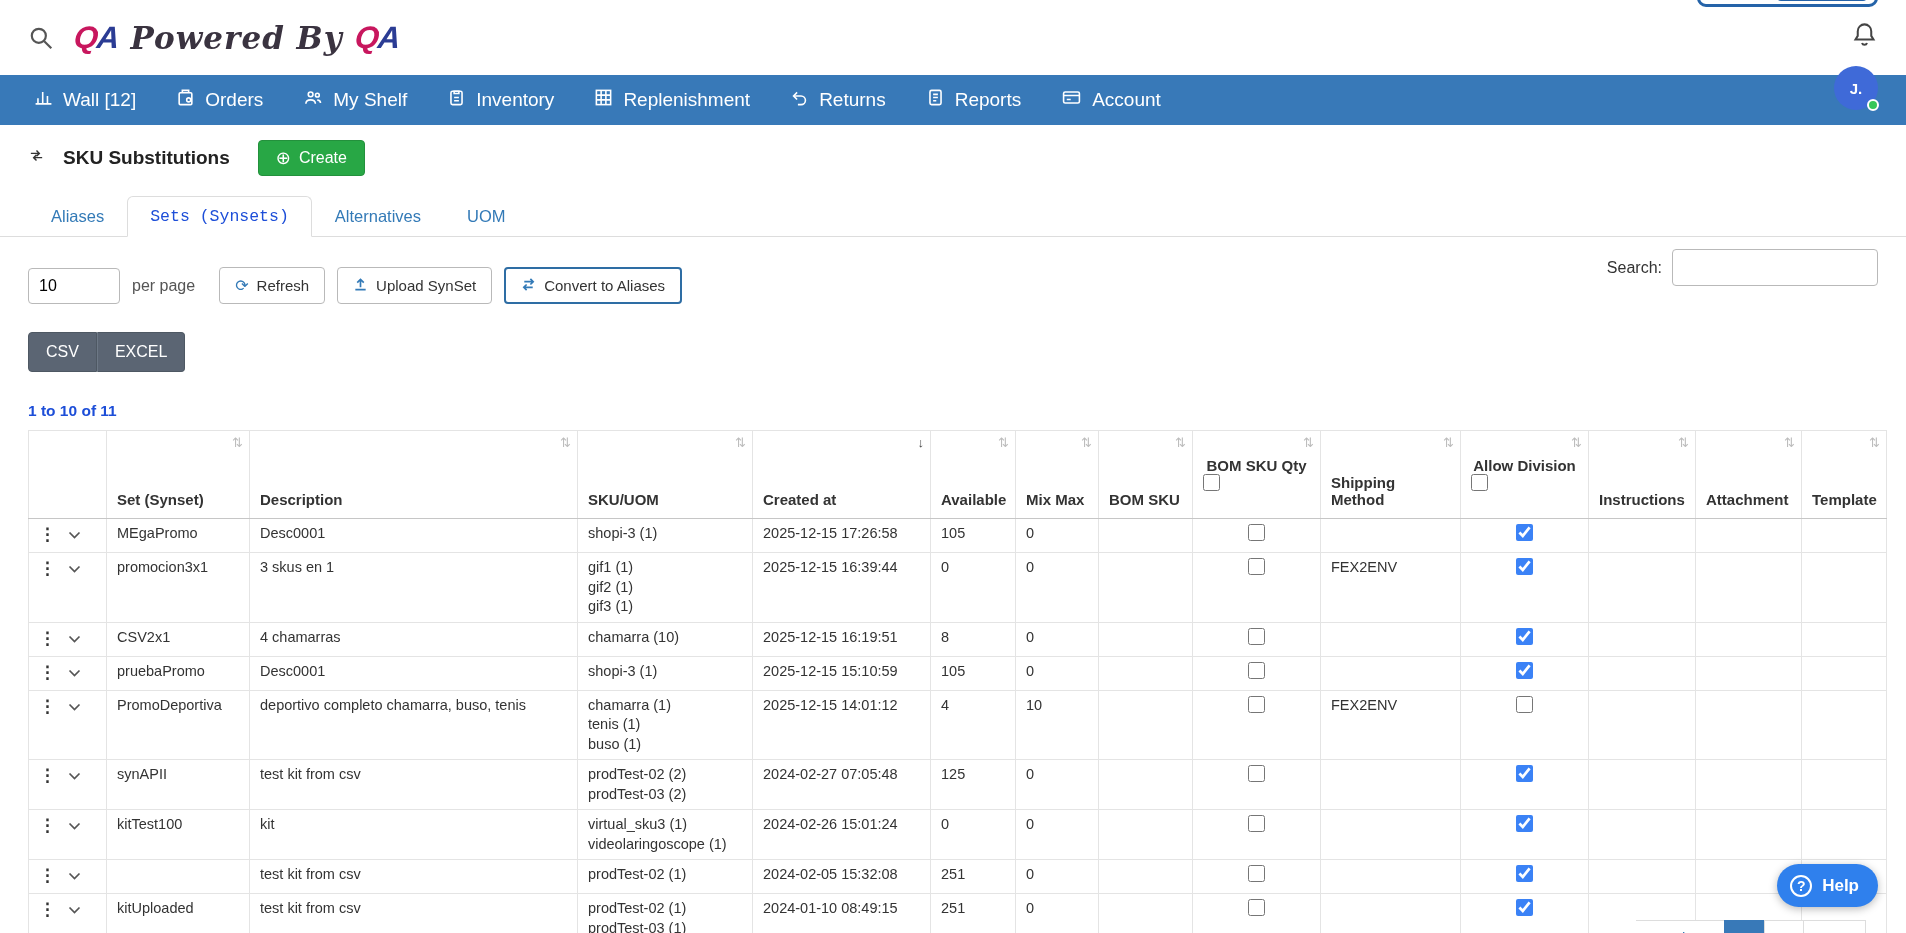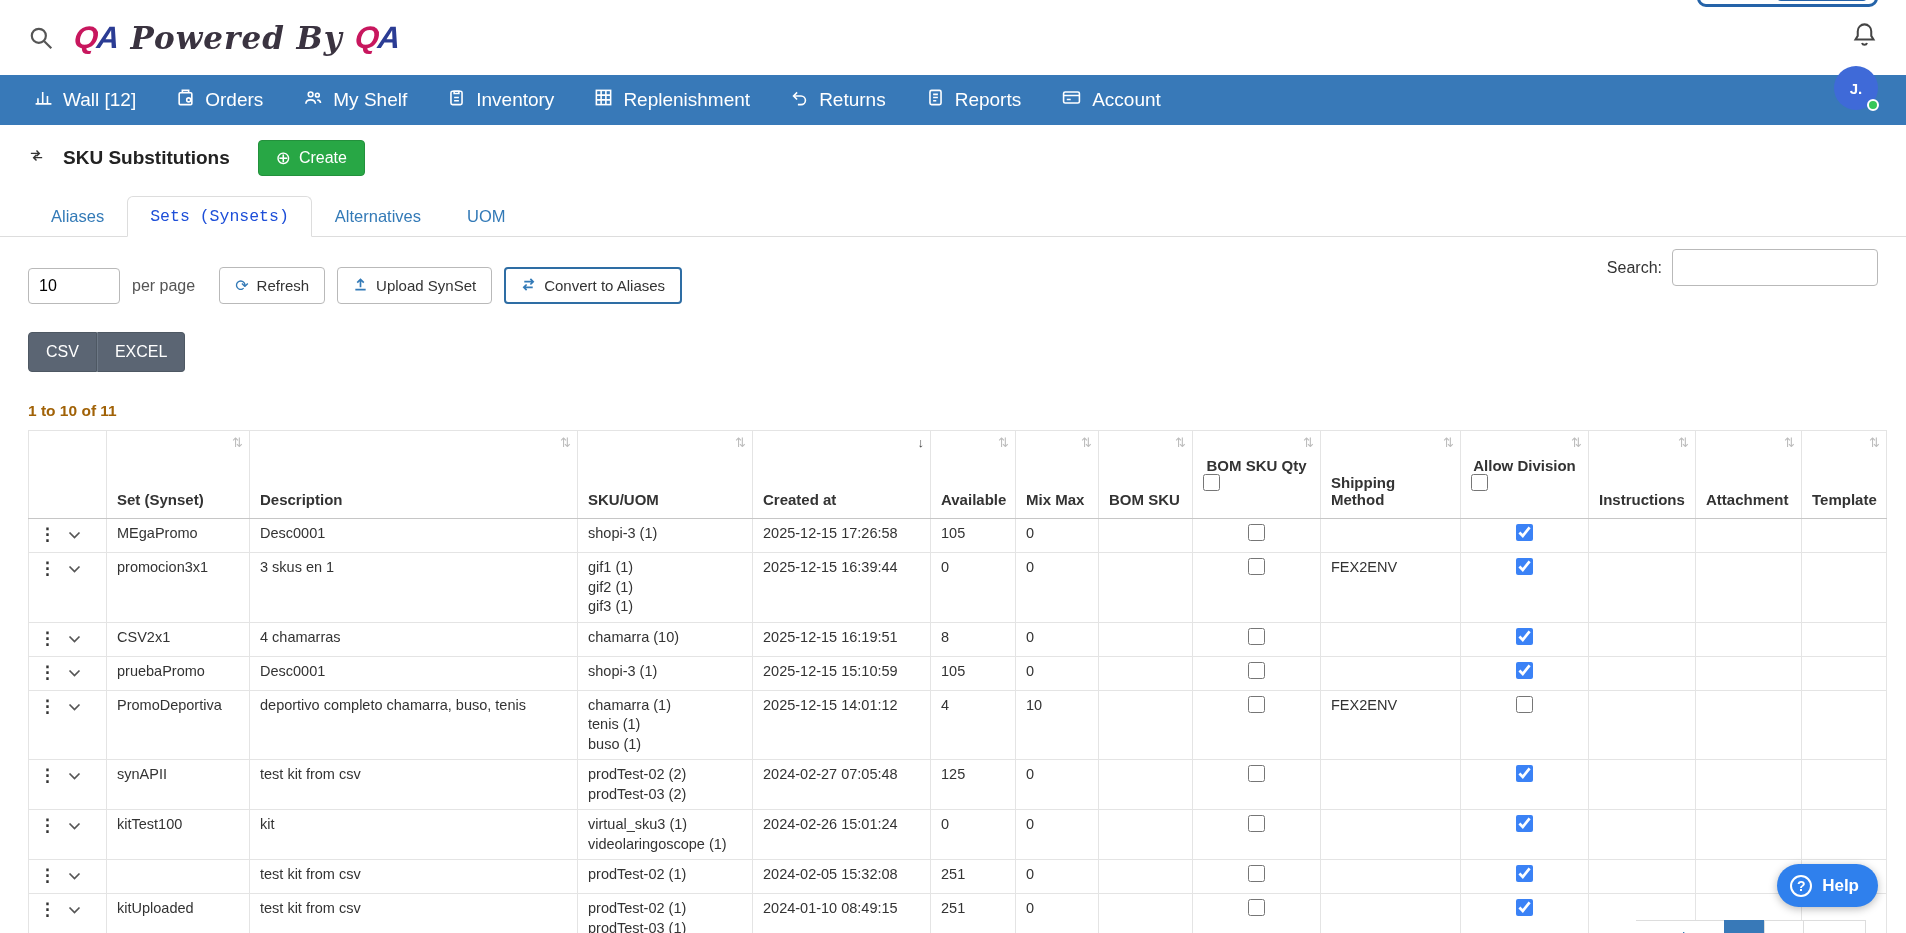--- a/index.html
+++ b/index.html
@@ -61,21 +61,21 @@
                   font-family:"Liberation Sans",sans-serif; }
 
   
   .export-group { margin:28px 28px 0; display:inline-flex; }
   .btn-export { background:#5b6573; color:#fff; font-size:16px; font-weight:normal; padding:10px 17px; border:1px solid #4e5863;
                 cursor:pointer; font-family:"Liberation Sans",sans-serif; }
   .btn-csv { border-radius:4px 0 0 4px; }
   .btn-excel { border-radius:0 4px 4px 0; border-left:1px solid #6d7886; }
 
   
-  .info { padding:0 28px; margin-top:30px; font-size:15.5px; font-weight:bold; color:#a16207; }
+  .info { padding:0 28px; margin-top:30px; font-size:15.5px; font-weight:bold; color:#1d4ed8; }
   .table-wrap { padding:10px 28px 0; }
   table { border-collapse:collapse; table-layout:fixed; width:1858px; font-size:14.5px; color:#333; background:#fff; }
   th, td { border:1px solid #e4e4e4; }
   thead th { position:relative; vertical-align:bottom; text-align:left; padding:6px 10px 10px; height:88px;
              font-size:15px; font-weight:bold; color:#333; border-bottom:1px solid #c6c6c6; background:#fff; }
   thead th.center-col { text-align:center; vertical-align:middle; padding-bottom:8px; }
   .sort-icon { position:absolute; top:4px; right:6px; color:#bdbdbd; font-size:13px; font-weight:normal; cursor:pointer; }
   .sort-icon.active { color:#444; font-weight:bold; }
   .th-check { display:block; margin:9px auto 0; }
   tbody td { padding:5px 10px; vertical-align:top; line-height:1.35; }

